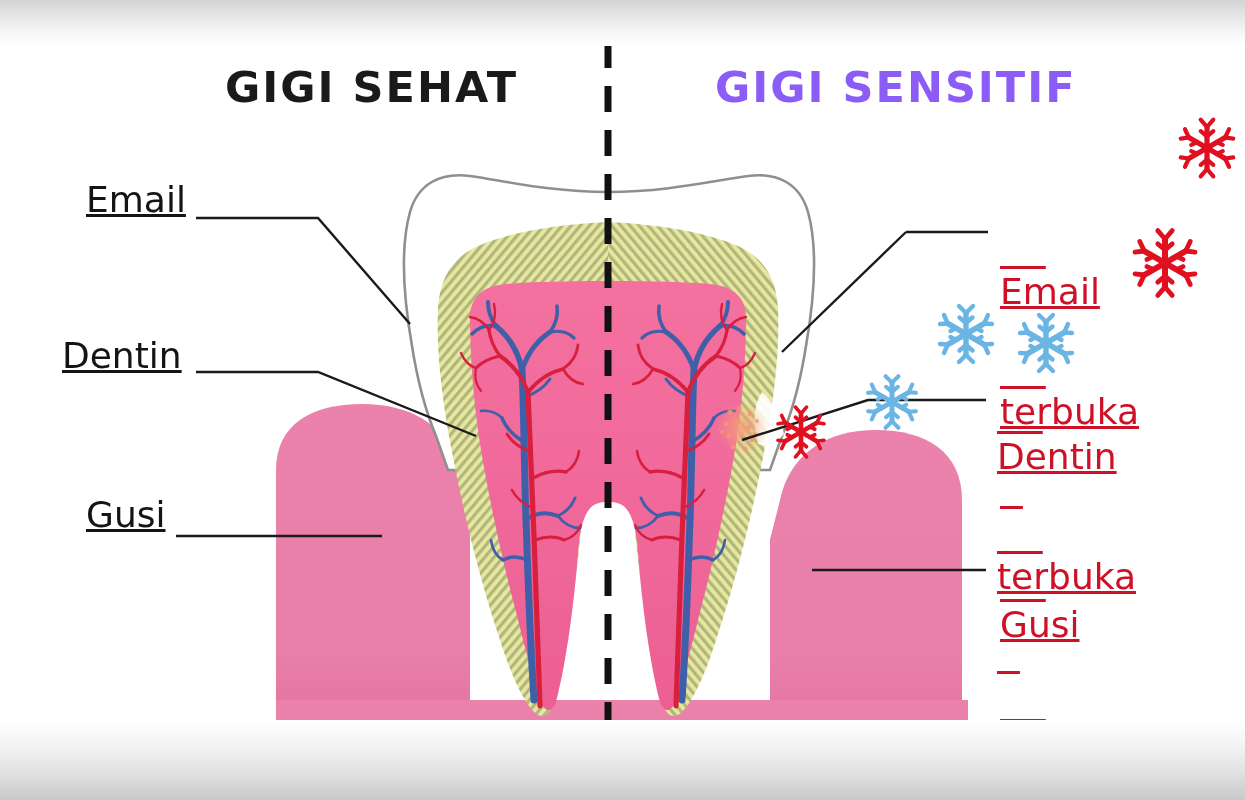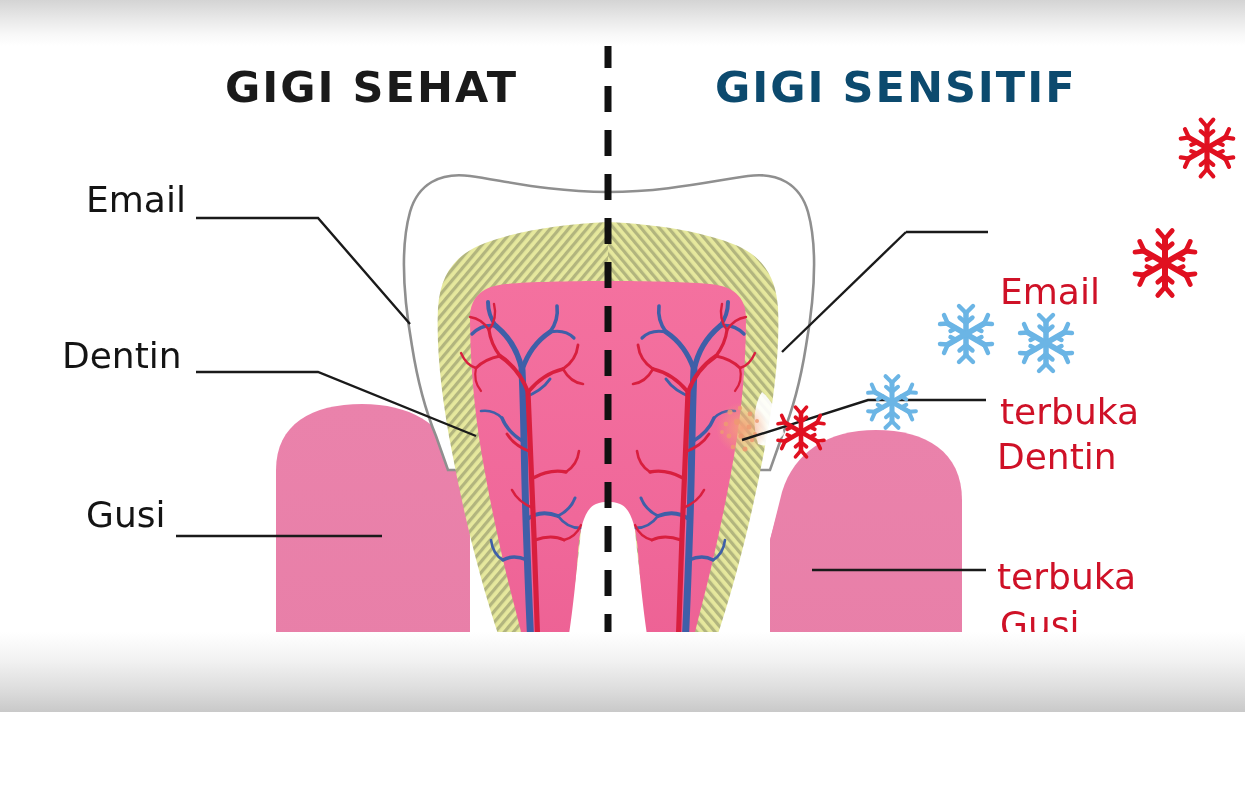--- a/index.html
+++ b/index.html
@@ -6,21 +6,21 @@
   * { box-sizing: border-box; }
   html, body {
     margin: 0; padding: 0;
     width: 1245px; height: 800px;
     overflow: hidden;
     background: #ffffff;
     font-family: "DejaVu Sans", sans-serif;
   }
   #stage {
     position: relative;
-    width: 1245px; height: 712px;
+    width: 1245px; height: 800px;
     background: #ffffff;
     overflow: hidden;
   }
   
   .vignette-top {
     position: absolute; left: 0; top: 0; width: 1245px; height: 46px;
     background: linear-gradient(to bottom, #d4d4d4 0%, #e8e8e8 40%, #f8f8f8 75%, #ffffff 100%);
     pointer-events: none; z-index: 40;
   }
   .vignette-bottom {
@@ -33,29 +33,30 @@
   .title {
     position: absolute;
     font-family: "DejaVu Sans", sans-serif;
     font-weight: 700;
     font-size: 43px;
     letter-spacing: 2px;
     white-space: nowrap;
     z-index: 30;
   }
   #title-healthy { left: 225px; top: 62px; color: #1a1a1a; }
-  #title-sensitive { left: 715px; top: 62px; color: #0c4a6e; }
+  #title-sensitive { left: 715px; top: 62px; color: #8b5cf6; }
 
   .label {
     position: absolute;
     font-family: "DejaVu Sans", sans-serif;
     font-size: 36px;
     line-height: 40px;
     white-space: pre;
     z-index: 30;
+    text-decoration: underline;
   }
   .label.black { color: #141414; }
   .label.red   { color: #cf1127; }
 
   #lbl-email   { left: 86px;  top: 180px; }
   #lbl-dentin  { left: 62px;  top: 336px; }
   #lbl-gusi    { left: 86px;  top: 495px; }
   #lbl-email-terkikis { left: 1000px; top: 192px; }
   #lbl-dentin-terbuka { left: 997px;  top: 357px; }
   #lbl-gusi-menurun   { left: 1000px; top: 525px; }

